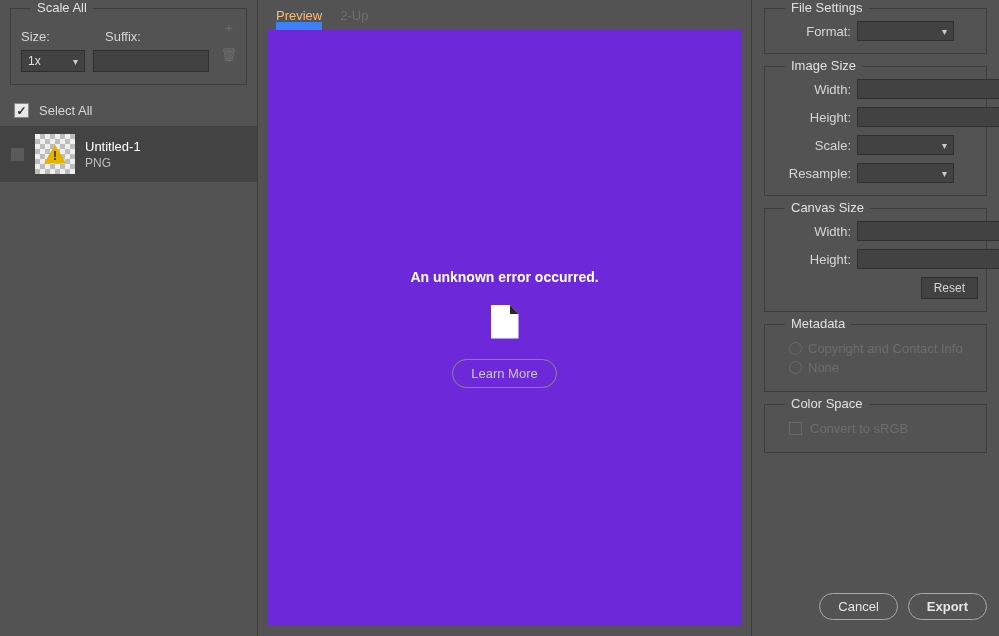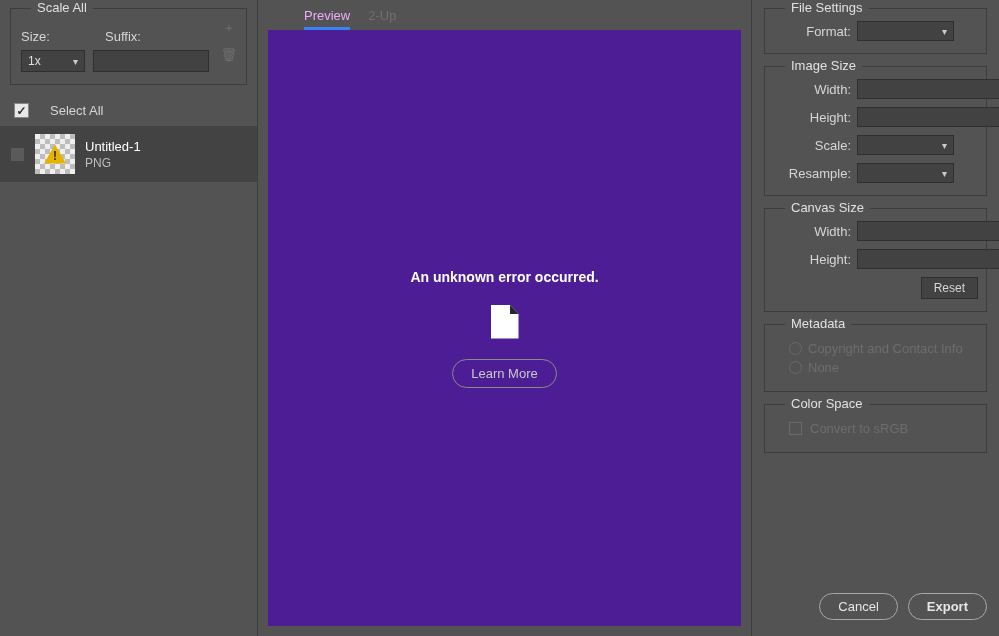--- a/index.html
+++ b/index.html
@@ -26,21 +26,21 @@
   }
   .suffix-input {
     width: 116px; height: 22px; background: #424242; border: 1px solid #2f2f2f; color: #e0e0e0;
     padding: 0 6px; font-size: 12px;
   }
   .tiny-icon { width: 14px; display:flex; justify-content:center; color: #707070; cursor: pointer; }
   .icon-col { display:flex; flex-direction:column; gap:10px; align-items:center; margin-left:auto; }
   .chev { font-size: 10px; color: #ccc; }
 
   .selectall-row {
-    display: flex; align-items: center; gap: 21px; padding: 8px 4px 8px 4px;
+    display: flex; align-items: center; gap: 10px; padding: 8px 4px 8px 4px;
   }
   .checkbox {
     width: 15px; height: 15px; background: #e8e8e8; border: 1px solid #888; display:flex; align-items:center; justify-content:center; cursor:pointer;
   }
   .checkbox.checked::after { content: "✓"; color: #2a2a2a; font-size: 12px; line-height: 1; font-weight: bold; }
   .checkbox.dim { background: #5a5a5a; border-color: #444; }
 
   .asset-row {
     display: flex; align-items: center; gap: 10px; background: #434343; padding: 8px 8px 8px 10px;
     margin-left: -10px; margin-right: -10px;
@@ -65,23 +65,23 @@
   
   .middle {
     flex: 1 1 auto;
     height: 100%;
     display: flex;
     flex-direction: column;
     padding: 0 10px 10px 10px;
   }
   .tabs { display:flex; gap:18px; padding: 8px 8px 0 8px; height: 30px; }
   .tab { font-size: 13px; color: #6f6f6f; padding-bottom: 6px; cursor:pointer; }
-  .tab.active { color: #f0abfc; border-bottom: 3px solid #3b82f6; margin-left: 28px; }
+  .tab.active { color: #fdba74; border-bottom: 8px solid #3b82f6; }
   .preview-area {
-    flex: 1 1 auto; background: #4c1d95; display:flex; flex-direction:column; align-items:center; justify-content:center; gap:20px;
+    flex: 1 1 auto; background: #6d28d9; display:flex; flex-direction:column; align-items:center; justify-content:center; gap:20px;
   }
   .err-msg { color: #ffffff; font-weight: bold; font-size: 14px; }
   .file-icon { width: 28px; height: 34px; position: relative; }
   .file-icon .body { position:absolute; inset:0; background:#fff; clip-path: polygon(0 0, 68% 0, 100% 28%, 100% 100%, 0 100%); }
   .file-icon .fold { position:absolute; top:0; right:0; width:32%; height:28%; background:#282828; clip-path: polygon(0 0, 100% 100%, 0 100%); }
   .learn-more-btn {
     background: transparent; border: 1px solid #8a8a8a; color: #c9c9c9; padding: 6px 18px;
     border-radius: 16px; font-size: 13px; cursor:pointer;
   }
 

